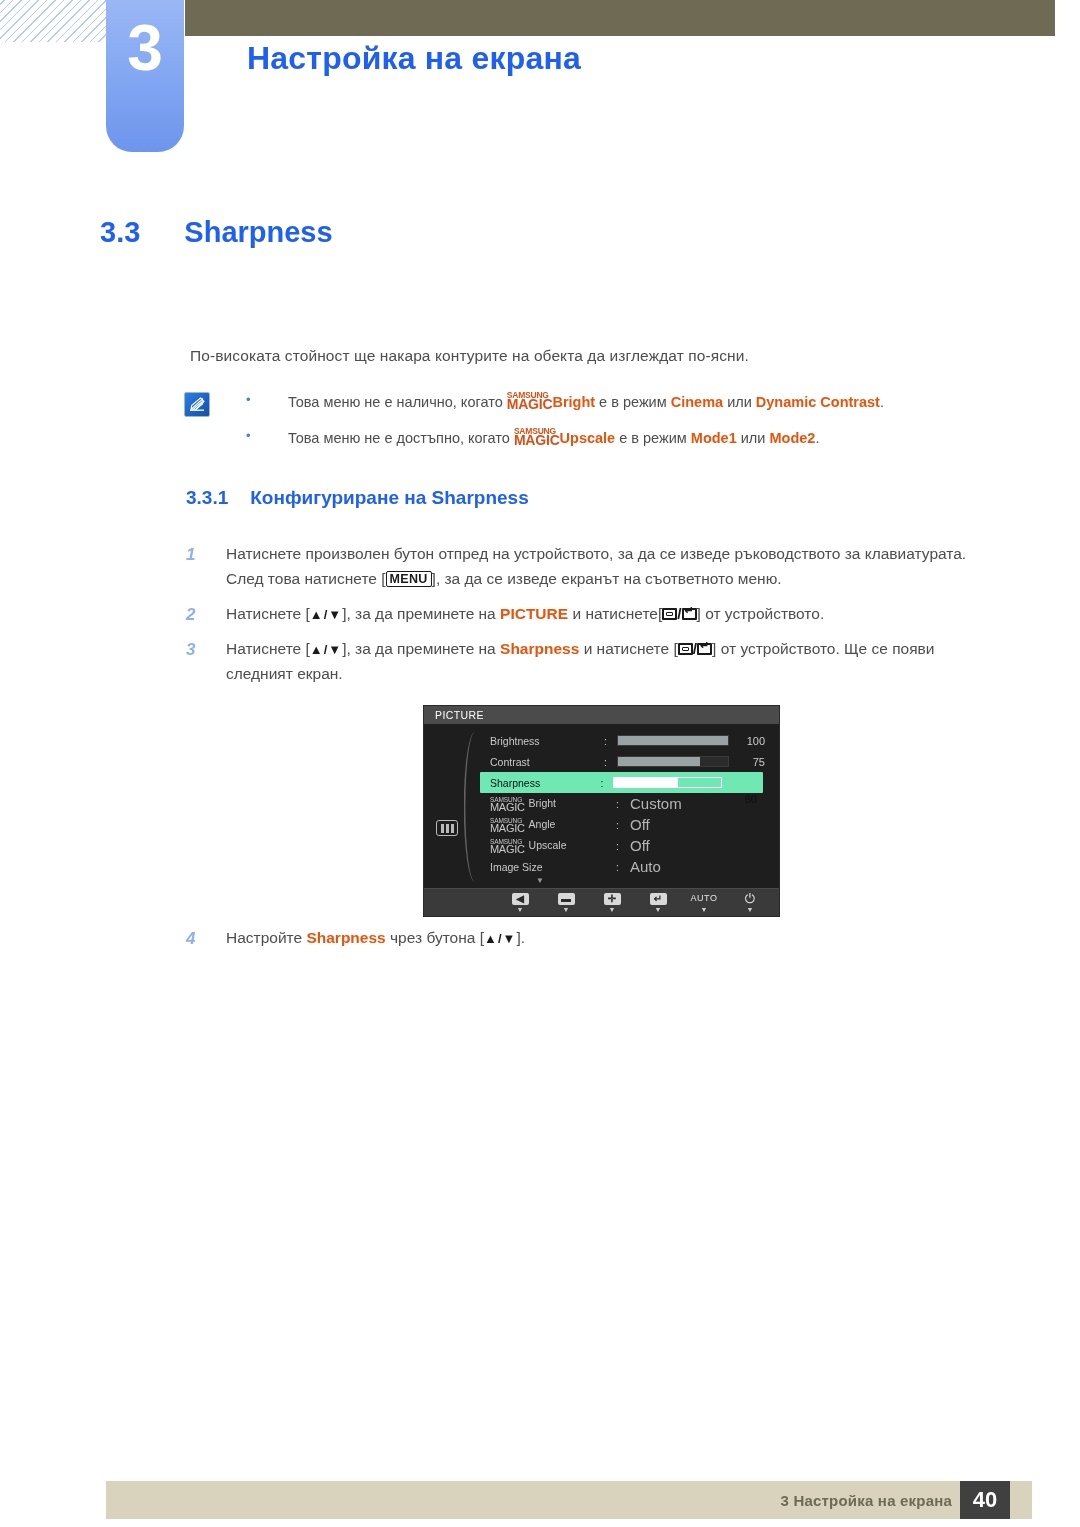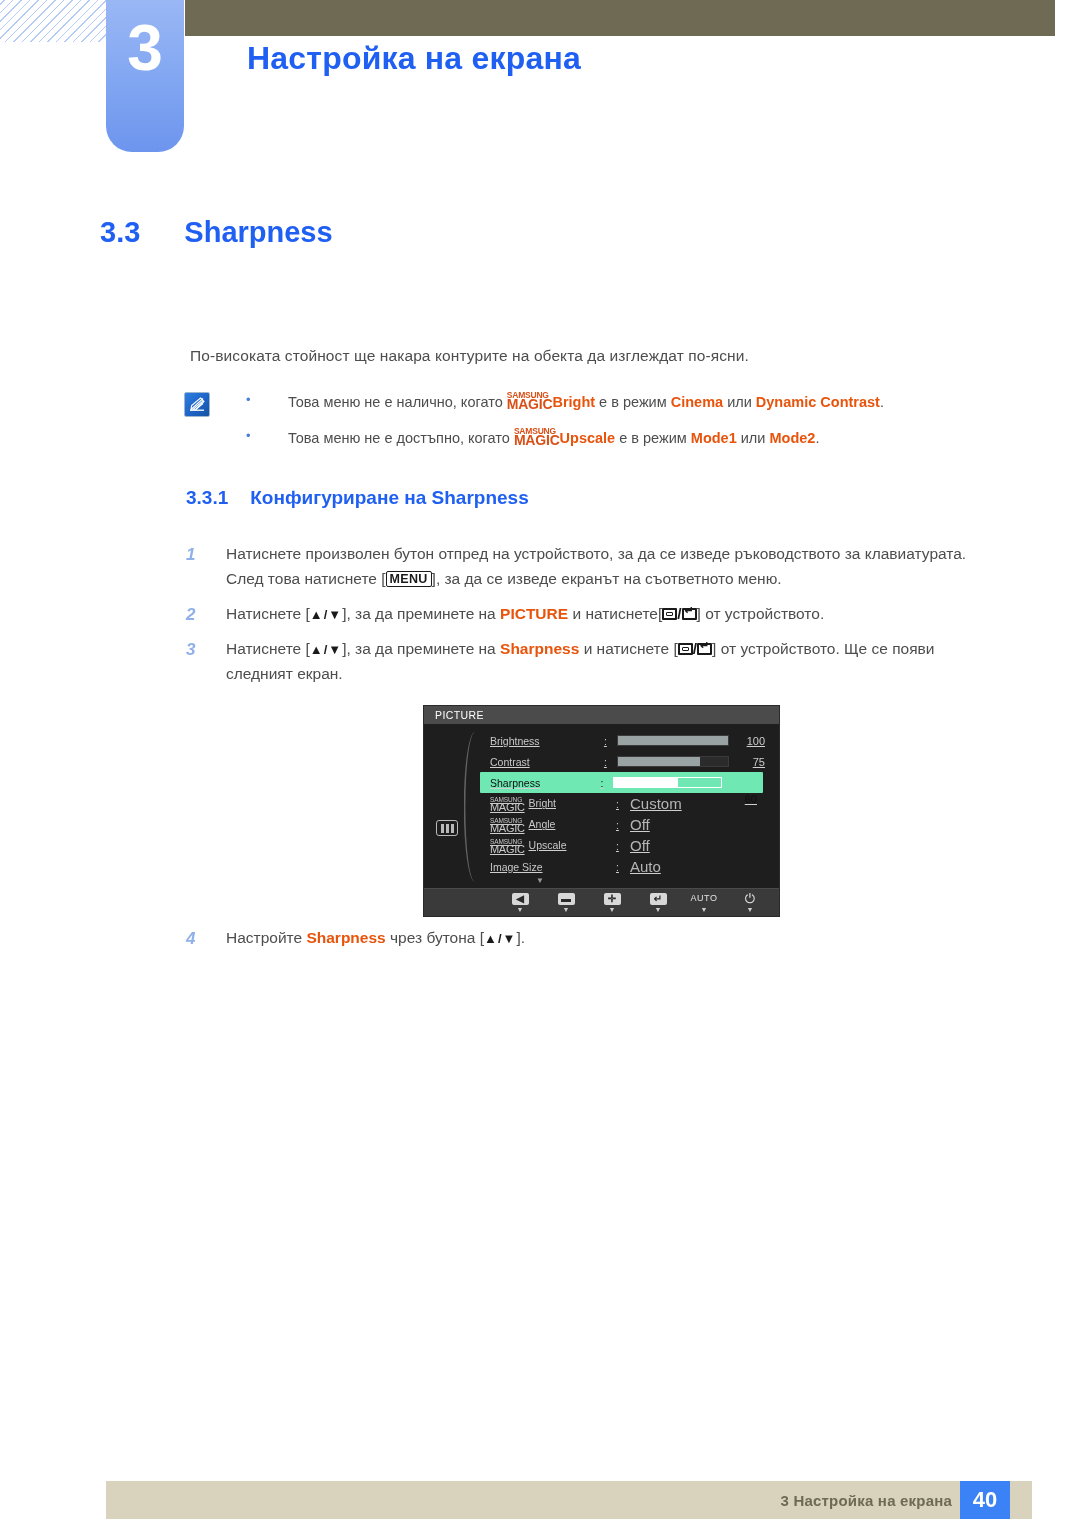--- a/index.html
+++ b/index.html
@@ -137,21 +137,21 @@
   }
   .osd-cat i { display:block; width:3px; height:9px; background:#b9b9b9; }
   .osd-brace {
     position:absolute; left:44px; top:8px; width:14px; height:150px;
     border-left: 1.2px solid #6f6f6f;
     border-radius: 50%/50%;
     transform: scaleX(1.6);
     border-top-left-radius: 60%; border-bottom-left-radius: 60%;
     opacity:.85;
   }
-  .osd-rows { position:absolute; left: 56px; top: 6px; right: 8px; text-decoration: underline; }
+  .osd-rows { position:absolute; left: 56px; top: 6px; right: 8px; }
   .osd-row {
     display:flex; align-items:center; height: 21px;
     padding-left: 10px;
   }
   .osd-row .lbl { width: 126px; color:#c9c9c9; font-size:10.5px; display:flex; align-items:center;}
   .osd-row .colon { width: 14px; color:#c9c9c9; }
   .osd-row .val { color:#b5b5b5; font-size:15px; }
   .osd-row.sel {
     background: #6fe8b4; color:#0f0f0f; border-radius:1px; margin-right: 8px;
   }
@@ -198,21 +198,21 @@
     position:absolute; left:106px; top:1481px; width: 926px; height: 38px;
     background: #d9d2bd;
   }
   .footer-txt {
     position:absolute; right: 80px; top: 0; height: 38px;
     display:flex; align-items:center;
     font-size: 15px; font-weight:700; color:#6e6a53; letter-spacing:.2px;
   }
   .footer-page {
     position:absolute; right: 22px; top: 0; width: 50px; height: 38px;
-    background:#3b82f6; color:#ffffff; font-size:22px; font-weight:700;
+    background:#404040; color:#ffffff; font-size:22px; font-weight:700;
     display:flex; align-items:center; justify-content:center;
   }
 </style>
 </head>
 <body>
 
 <div class="page">
 
   <div class="hatch"></div>
   <div class="olive-bar"></div>

